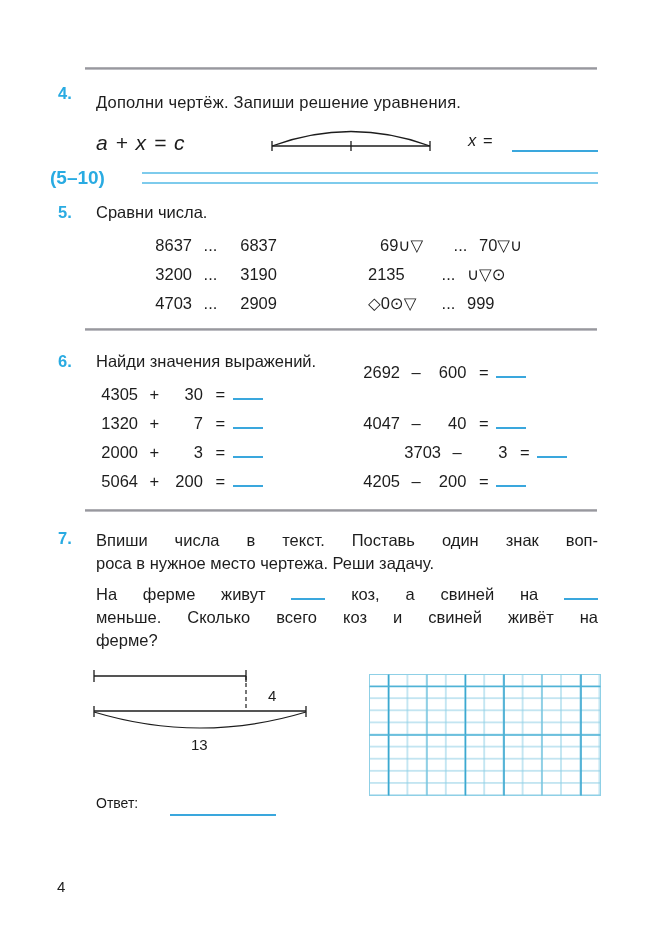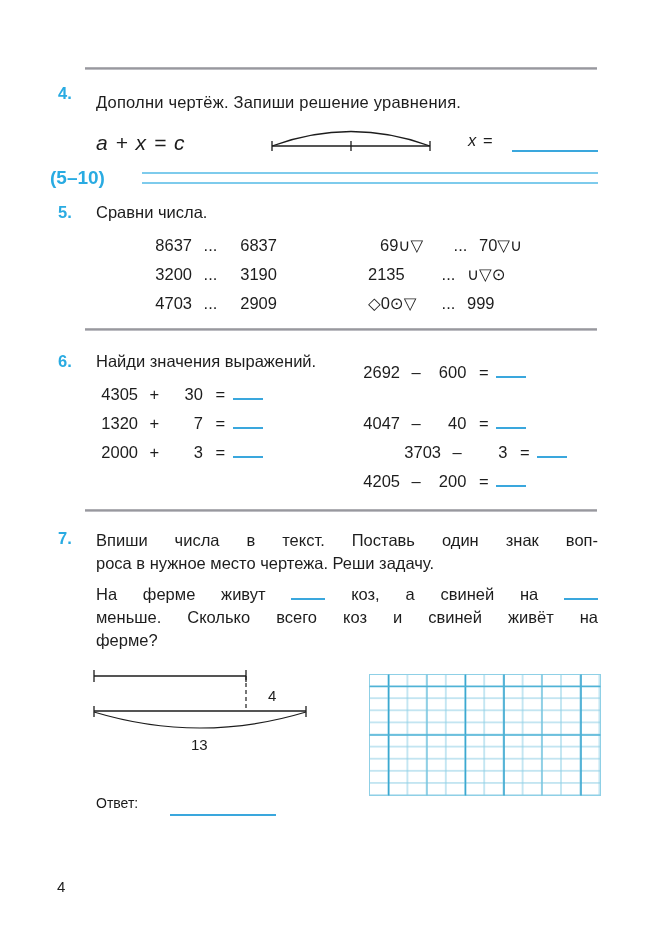--- a/index.html
+++ b/index.html
@@ -199,20 +199,27 @@
     <span style="margin-left:8px;">=</span>
     <span class="ansblank"></span>
   </div>
   <div class="mono-row" style="left:96px; top:443px;">
     <span class="cell-num" style="width:42px;">2000</span>
     <span style="margin:0 7px;">+</span>
     <span class="cell-num" style="width:32px;">3</span>
     <span style="margin-left:8px;">=</span>
     <span class="ansblank"></span>
   </div>
+  <div class="mono-row" style="left:96px; top:472px;">
+    <span class="cell-num" style="width:42px;">5064</span>
+    <span style="margin:0 7px;">+</span>
+    <span class="cell-num" style="width:32px;">200</span>
+    <span style="margin-left:8px;">=</span>
+    <span class="ansblank"></span>
+  </div>
 
   <div class="mono-row" style="left:358px; top:363px;">
     <span class="cell-num" style="width:42px;">2692</span>
     <span style="margin:0 7px;">–</span>
     <span class="cell-num" style="width:34px;">600</span>
     <span style="margin-left:8px;">=</span>
     <span class="ansblank"></span>
   </div>
   <div class="mono-row" style="left:358px; top:414px;">
     <span class="cell-num" style="width:42px;">4047</span>

